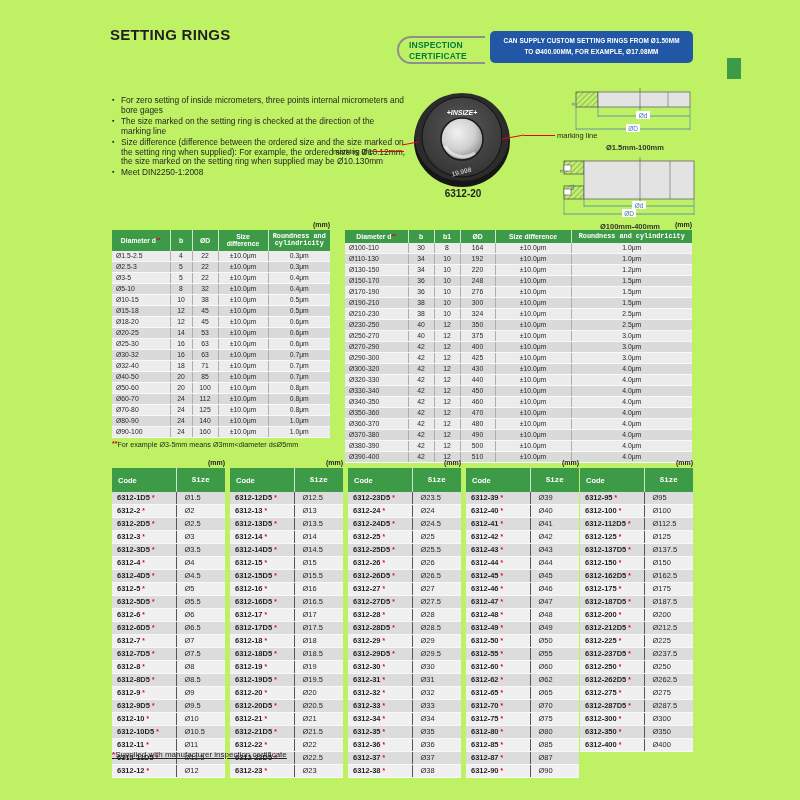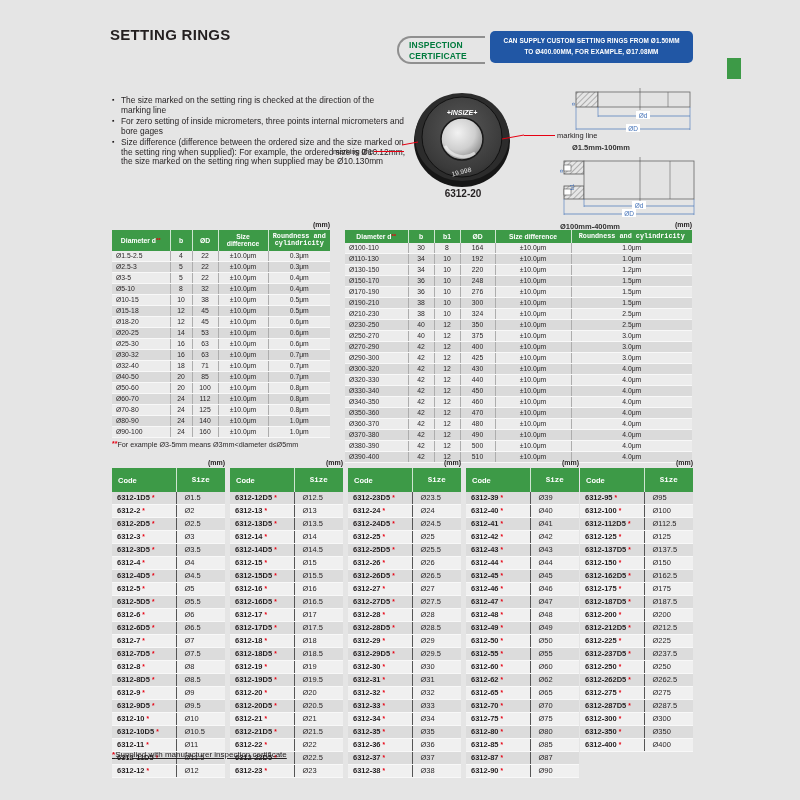--- a/index.html
+++ b/index.html
@@ -4,21 +4,21 @@
 <style>
   :root{
     --green:#3d9a47;
     --blue:#2157a5;
     --red:#e60012;
     --dimblue:#4472b8;
     --ink:#231f20;
   }
   *{margin:0;padding:0;box-sizing:border-box;}
   body{background:#fff;font-family:"Liberation Sans",sans-serif;color:var(--ink);}
-  .page{position:relative;width:800px;height:800px;background:#e5e5e5;overflow:hidden;}
+  .page{position:relative;width:800px;height:800px;background:#bef264;overflow:hidden;}
 
   .title{position:absolute;left:110px;top:26px;font-size:15px;font-weight:bold;letter-spacing:.3px;}
 
   .badge{position:absolute;left:397px;top:36px;width:88px;height:28px;
          border:2px solid #8f8f8f;border-right:none;border-radius:14px 0 0 14px;
          padding:2px 0 0 10px;}
   .badge .bline{font-size:8.5px;font-weight:bold;color:#007a3d;line-height:1.25;letter-spacing:.2px;}
 
   .banner{position:absolute;left:490px;top:31px;width:203px;height:32px;background:var(--blue);
           border-radius:5px;color:#fff;text-align:center;padding-top:5px;}
@@ -29,21 +29,21 @@
   ul.bullets{position:absolute;left:112px;top:96px;width:294px;list-style:none;}
   ul.bullets li{font-size:8.4px;line-height:1.18;margin-bottom:1px;padding-left:9px;position:relative;}
   ul.bullets li::before{content:"▪";position:absolute;left:0;top:0;font-size:7px;}
 
   .ring-fig{position:absolute;left:398px;top:90px;width:130px;height:110px;}
   .ring-caption{position:absolute;left:398px;top:188px;width:130px;text-align:center;font-size:10px;font-weight:bold;}
   .mark-label{position:absolute;font-size:7.5px;color:var(--ink);}
   .redline{position:absolute;height:0;border-top:1px solid var(--red);}
 
   .diag{position:absolute;}
-  .diag-caption{font-size:7.5px;font-weight:bold;color:#333;margin-top:1px;}
+  .diag-caption{text-align:center;font-size:7.5px;font-weight:bold;color:#333;margin-top:1px;}
 
   
   table{border-collapse:collapse;table-layout:fixed;width:100%;}
   .unit{font-size:7px;font-weight:bold;text-align:right;height:10px;line-height:10px;}
   th{background:var(--green);color:#fff;font-weight:bold;text-align:center;
      border-right:1px solid rgba(255,255,255,.75);vertical-align:middle;}
   th:last-child{border-right:none;font-family:Liberation Mono, monospace;}
   td{text-align:center;vertical-align:middle;border-right:1px solid #adadad;border-bottom:1px solid #f8f8f8;}
   td:last-child{border-right:none;}
   .spec tbody tr:nth-child(odd) td{background:#ececec;}
@@ -95,23 +95,24 @@
   </div>
 
   <div class="banner">
     <div class="bnline">CAN SUPPLY CUSTOM SETTING RINGS FROM Ø1.50MM</div>
     <div class="bnline">TO Ø400.00MM, FOR EXAMPLE, Ø17.08MM</div>
   </div>
 
   <div class="green-tab"></div>
 
   <ul class="bullets">
+      <li>For zero setting of inside micrometers, three points internal micrometers and bore gages</li>
       <li>The size marked on the setting ring is checked at the direction of the marking line</li>
-      <li>For zero setting of inside micrometers, three points internal micrometers and bore gages</li>
       <li>Size difference (difference between the ordered size and the size marked on the setting ring when supplied): For example, the ordered size is Ø10.12mm, the size marked on the setting ring when supplied may be Ø10.130mm</li>
+      <li>Meet DIN2250-1:2008</li>
     </ul>
 
   <div class="ring-fig">
     <svg width="130" height="105" viewBox="0 0 130 105">
       <defs>
         <radialGradient id="holeG" cx="40%" cy="35%" r="75%">
           <stop offset="0%" stop-color="#f2f2f2"></stop>
             <stop offset="55%" stop-color="#cfcfcf"></stop>
             <stop offset="100%" stop-color="#7d7d7d"></stop>
         </radialGradient>

